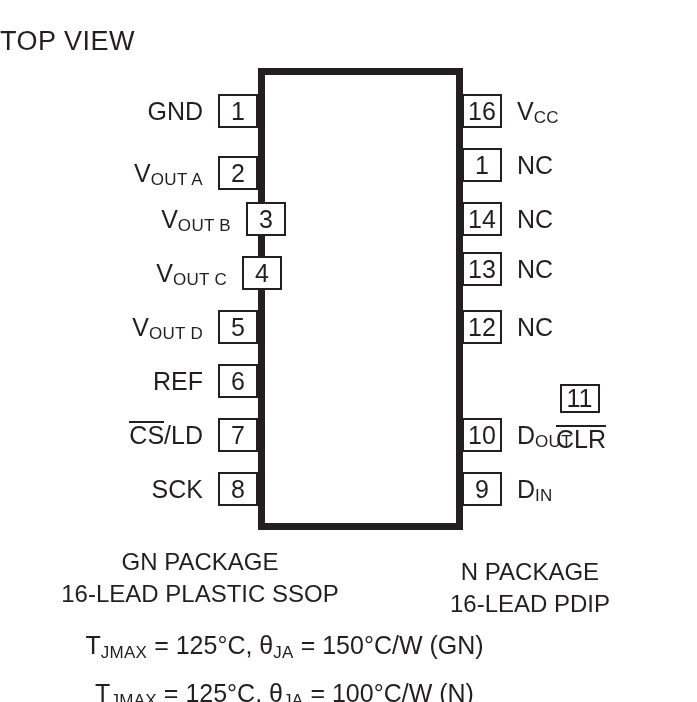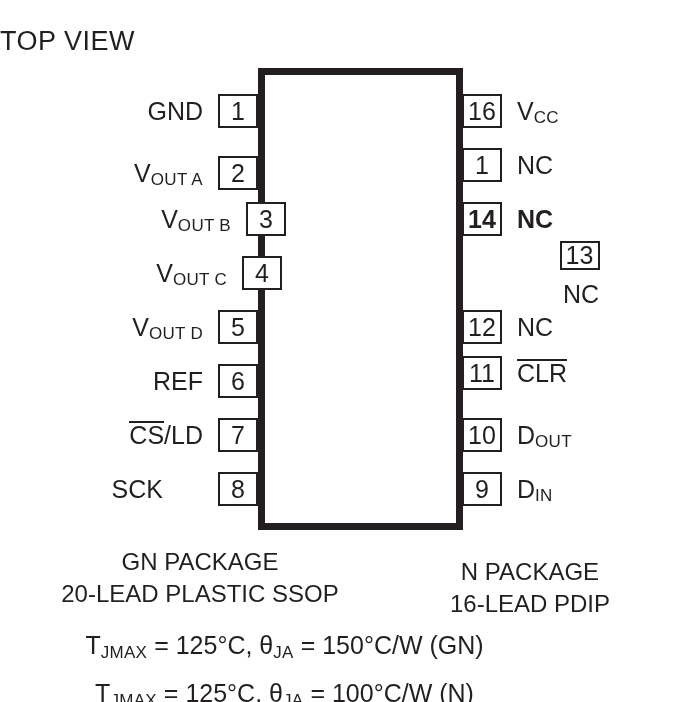--- a/index.html
+++ b/index.html
@@ -179,63 +179,63 @@
         <div class="pin-box">5</div>
       </div>
       <div class="pin-row pin-row-left" style="top: 364px;">
         <div class="pin-label"><span>REF</span></div>
         <div class="pin-box">6</div>
       </div>
       <div class="pin-row pin-row-left" style="top: 418px;">
         <div class="pin-label"><span class="ovl">CS</span><span>/LD</span></div>
         <div class="pin-box">7</div>
       </div>
-      <div class="pin-row pin-row-left" style="top: 472px; gap: 40px;">
+      <div class="pin-row pin-row-left" style="top: 472px;">
         <div class="pin-label"><span>SCK</span></div>
         <div class="pin-box">8</div>
       </div>
     </div>
   <div id="pins-right">
       <div class="pin-row pin-row-right" style="top: 94px;">
         <div class="pin-box">16</div>
         <div class="pin-label"><span>V</span><span class="sub">CC</span></div>
       </div>
       <div class="pin-row pin-row-right" style="top: 148px;">
         <div class="pin-box">1</div>
         <div class="pin-label"><span>NC</span></div>
       </div>
-      <div class="pin-row pin-row-right" style="top: 202px; font-weight: bold;">
+      <div class="pin-row pin-row-right" style="top: 202px;">
         <div class="pin-box">14</div>
         <div class="pin-label"><span>NC</span></div>
       </div>
-      <div class="pin-row pin-row-right" style="top: 241px; flex-direction: column;">
+      <div class="pin-row pin-row-right" style="top: 252px;">
         <div class="pin-box">13</div>
         <div class="pin-label"><span>NC</span></div>
       </div>
       <div class="pin-row pin-row-right" style="top: 310px;">
         <div class="pin-box">12</div>
         <div class="pin-label"><span>NC</span></div>
       </div>
-      <div class="pin-row pin-row-right" style="top: 356px;">
+      <div class="pin-row pin-row-right" style="top: 384px; flex-direction: column;">
         <div class="pin-box">11</div>
         <div class="pin-label"><span class="ovl">CLR</span></div>
       </div>
       <div class="pin-row pin-row-right" style="top: 418px;">
         <div class="pin-box">10</div>
         <div class="pin-label"><span>D</span><span class="sub">OUT</span></div>
       </div>
       <div class="pin-row pin-row-right" style="top: 472px;">
         <div class="pin-box">9</div>
         <div class="pin-label"><span>D</span><span class="sub">IN</span></div>
       </div>
     </div>
 
   <div class="caption-block" id="caption-gn">
     <div>GN PACKAGE</div>
-    <div>20-LEAD PLASTIC SSOP</div>
+    <div>16-LEAD PLASTIC SSOP</div>
   </div>
 
   <div class="caption-block" id="caption-n">
     <div>N PACKAGE</div>
     <div>16-LEAD PDIP</div>
   </div>
 
   <div id="thermal-block">
     <span class="thermal-line" id="thermal-line-1"><span>T</span><span class="sub">JMAX</span><span> = 125°C, </span><span>θ</span><span class="sub">JA</span><span> = 150°C/W (GN)</span></span>
     <span class="thermal-line" id="thermal-line-2"><span>T</span><span class="sub">JMAX</span><span> = 125°C, </span><span>θ</span><span class="sub">JA</span><span> = 100°C/W (N)</span></span>

